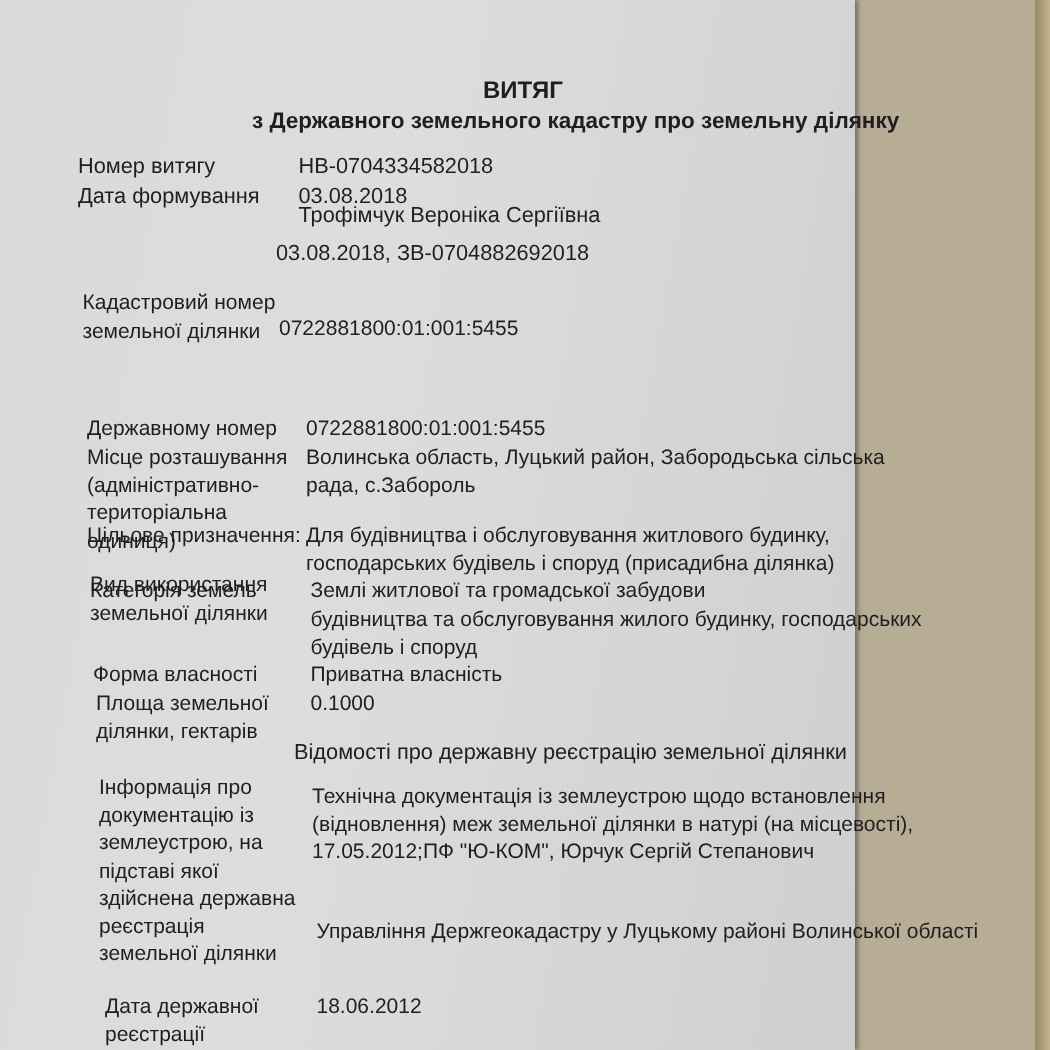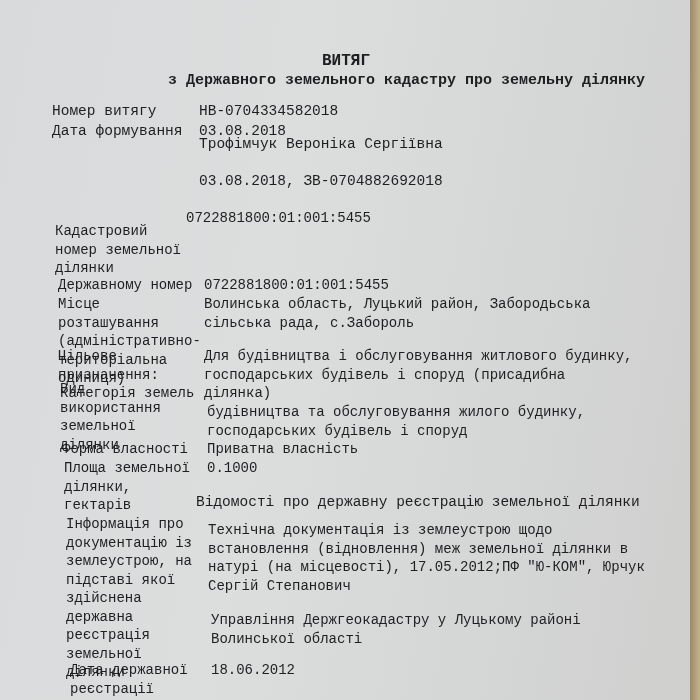--- a/index.html
+++ b/index.html
@@ -7,25 +7,25 @@
       padding: 0;
       width: 700px;
       height: 700px;
       overflow: hidden;
       background: #b7ad95;
     }
     .sheet {
       position: absolute;
       left: 0;
       top: 0;
-      width: 690px;
+      width: 570px;
       height: 700px;
       background: linear-gradient(100deg, #d9dadb 0%, #dcdddd 40%, #d4d5d5 75%, #cfcfce 100%);
       box-shadow: 2px 0 3px rgba(60,50,30,0.5);
-      font-family: Liberation Mono, monospace;
+      font-family: Liberation Sans, sans-serif;
       color: #1f1f22;
     }
     .edge-strip {
       position: absolute;
       right: 0;
       top: 0;
       width: 10px;
       height: 700px;
       background: linear-gradient(90deg, #9a8a66, #c4b48e);
     }
@@ -44,36 +44,37 @@
   <div class="t title" style="left:322px; top:52px;">ВИТЯГ</div>
   <div class="t subtitle" style="left:168px; top:72px;">з Державного земельного кадастру про земельну ділянку</div>
 
   <div class="t" style="left:52px; top:102px;">Номер витягу</div>
   <div class="t" style="left:199px; top:102px;">НВ-0704334582018</div>
 
   <div class="t" style="left:52px; top:122px;">Дата формування</div>
   <div class="t" style="left:199px; top:122px;">03.08.2018</div>
 
   <div class="t" style="left:199px; top:135px;">Трофімчук Вероніка Сергіївна</div>
-  <div class="t" style="left:199px; top:160px;margin-top:12px;">03.08.2018, ЗВ-0704882692018</div>
+  <div class="t" style="left:184px; top:160px;">03.08.2018, ЗВ-0704882692018</div>
 
-  <div class="t lbl" style="left:55px; top:222px; width:130px;">Кадастровий номер земельної ділянки</div>
+  <div class="t lbl" style="left:55px; top:192px; width:130px;">Кадастровий номер земельної ділянки</div>
   <div class="t val" style="left:186px; top:209px;">0722881800:01:001:5455</div>
 
 
   <div class="t lbl" style="left:58px; top:276px; width:140px;">Державному номер</div>
   <div class="t val" style="left:204px; top:276px; width:400px;">0722881800:01:001:5455</div>
 
   <div class="t lbl" style="left:58px; top:295px; width:150px;">Місце розташування (адміністративно-територіальна одиниця)</div>
   <div class="t val" style="left:204px; top:295px; width:395px;">Волинська область, Луцький район, Забородьська сільська рада, с.Забороль</div>
 
   <div class="t lbl" style="left:58px; top:347px; width:145px;">Цільове призначення:</div>
   <div class="t val" style="left:204px; top:347px; width:430px;">Для будівництва і обслуговування житлового будинку, господарських будівель і споруд (присадибна ділянка)</div>
 
   <div class="t lbl" style="left:60px; top:384px; width:140px;">Категорія земель</div>
+  <div class="t val" style="left:207px; top:384px; width:430px;">Землі житлової та громадської забудови</div>
 
   <div class="t lbl" style="left:60px; top:380px; width:130px;">Вид використання земельної ділянки</div>
   <div class="t val" style="left:207px; top:403px; width:440px;">будівництва та обслуговування жилого будинку, господарських будівель і споруд</div>
 
   <div class="t lbl" style="left:62px; top:440px; width:140px;">Форма власності</div>
   <div class="t val" style="left:207px; top:440px; width:400px;">Приватна власність</div>
 
   <div class="t lbl" style="left:64px; top:459px; width:130px;">Площа земельної ділянки, гектарів</div>
   <div class="t val" style="left:207px; top:459px; width:200px;">0.1000</div>
 

